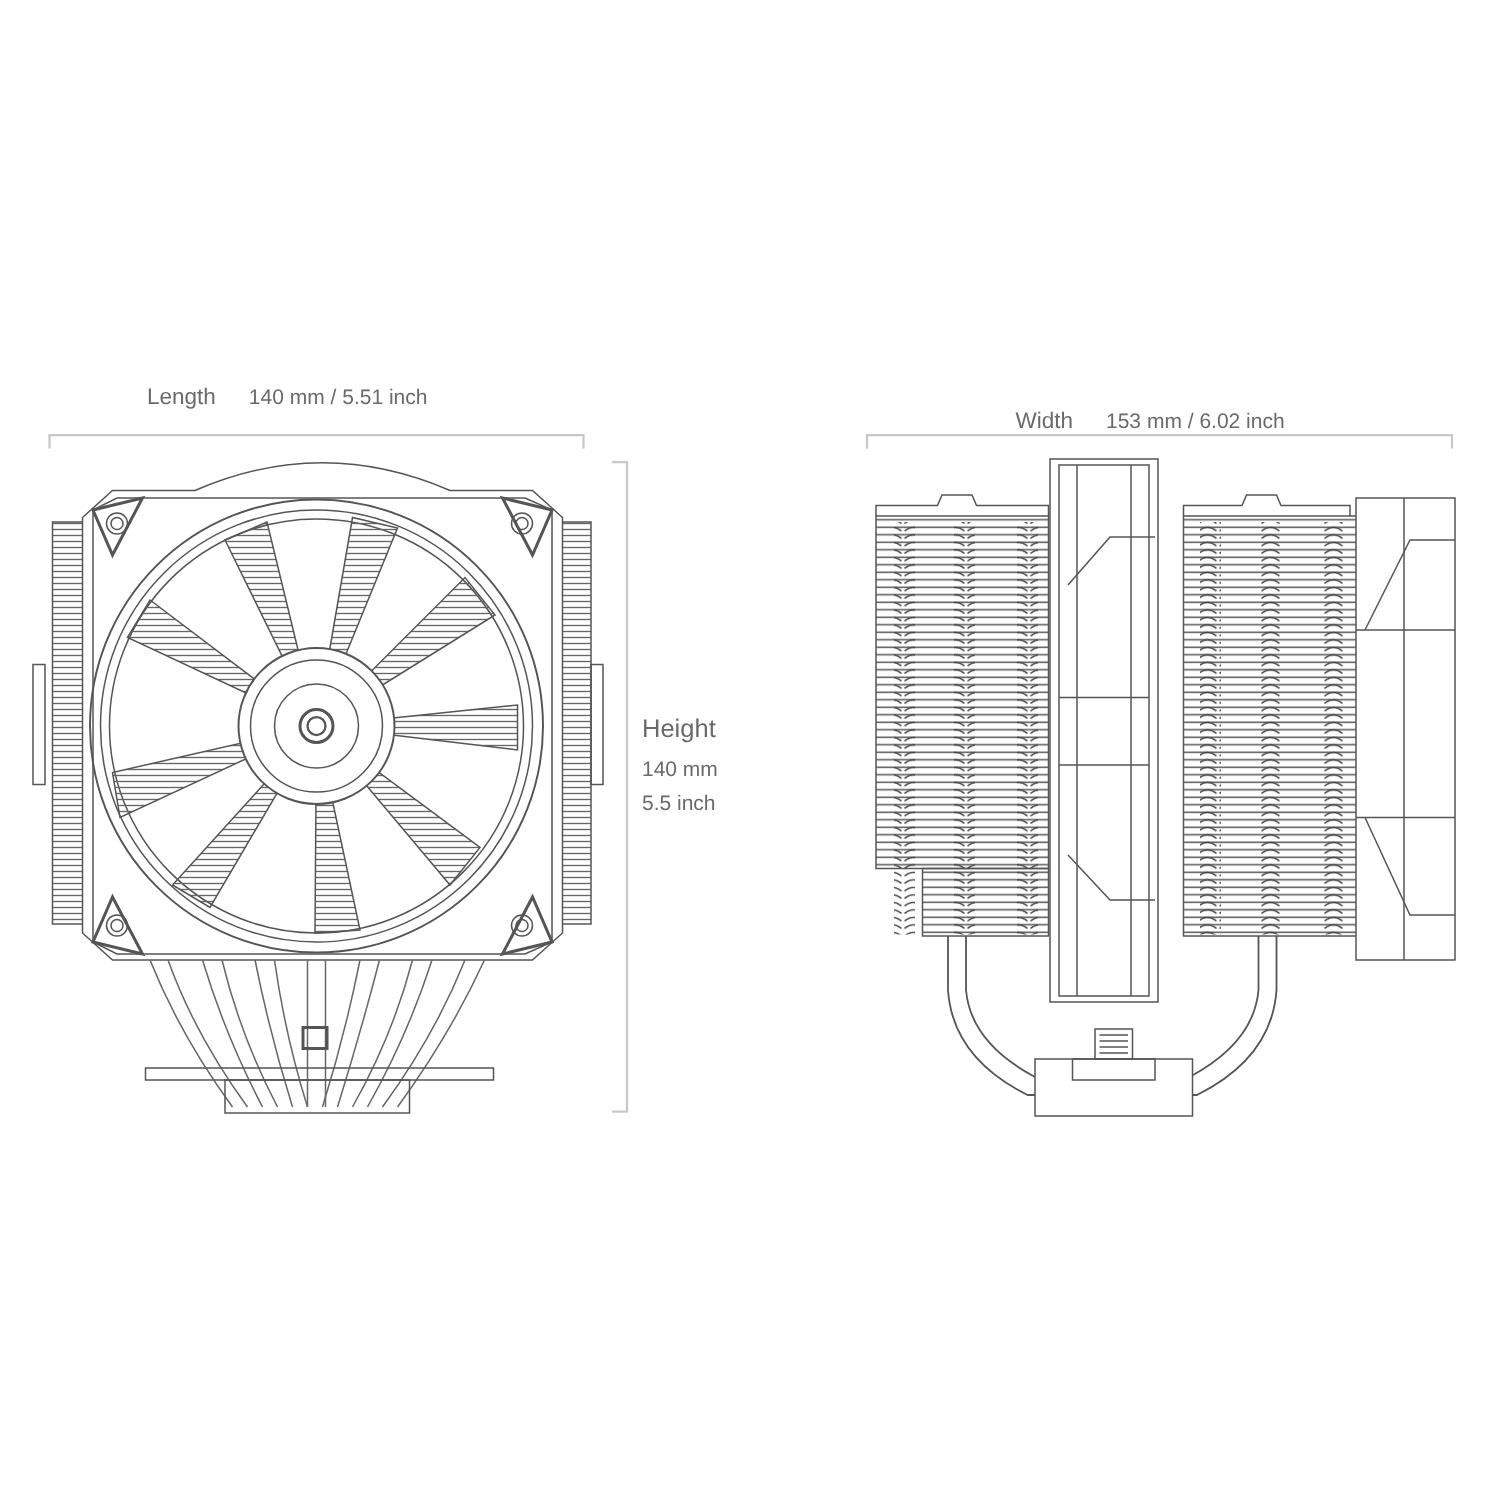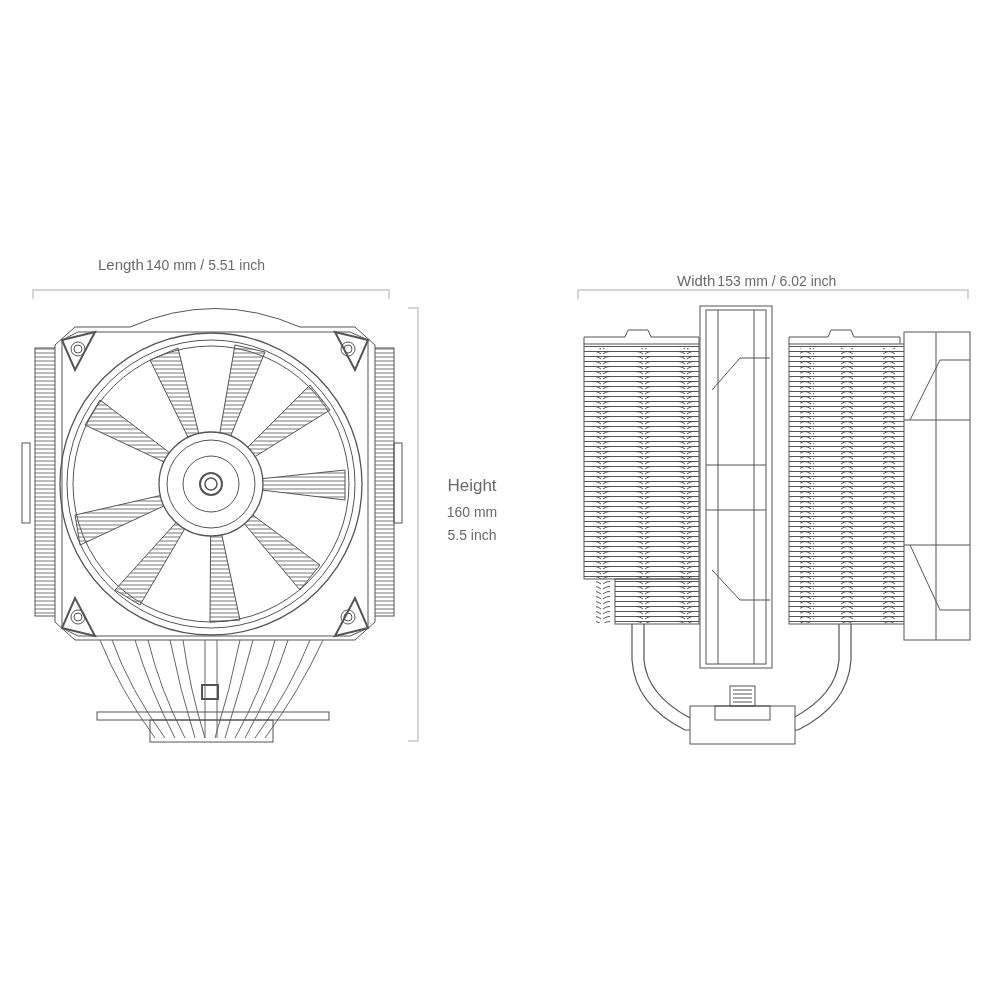--- a/index.html
+++ b/index.html
@@ -1,38 +1,38 @@
 <!DOCTYPE html>
 <html><head>
 <meta charset="utf-8">
 <style>
   html, body { margin:0; padding:0; background:#ffffff; }
   body { width:1000px; height:1000px; position:relative; overflow:hidden; font-family:"Liberation Sans", sans-serif; }
   .lbl { position:absolute; color:#6a6a6a; white-space:nowrap; }
   .lbl .big { font-size:15px; }
-  .lbl .small { font-size:14px; margin-left:2px; }
+  .lbl .small { font-size:14px; margin-left:22px; }
   #length-label { left:98px; top:256px; }
   #width-label { left:677px; top:272px; }
-  #height-label { left:428px; top:476px; width:88px; text-align:center; }
+  #height-label { left:428px; top:476px; width:88px; text-align:left; }
   #height-label .big { display:block; font-size:17px; margin-bottom:8px; }
   #height-label .line { display:block; font-size:14px; margin:0 0 7px 0; }
   svg { position:absolute; left:0; top:0; }
 </style>
 </head>
 <body>
 
 <div id="length-label" class="lbl">
   <span class="big">Length</span><span class="small">140 mm / 5.51 inch</span>
 </div>
 <div id="width-label" class="lbl">
   <span class="big">Width</span><span class="small">153 mm / 6.02 inch</span>
 </div>
 <div id="height-label" class="lbl">
   <span class="big">Height</span>
-  <span class="line">160 mm</span>
+  <span class="line">140 mm</span>
   <span class="line">5.5 inch</span>
 </div>
 
 <svg width="1000" height="1000" viewBox="0 0 1000 1000" xmlns="http://www.w3.org/2000/svg">
   <defs>
     <pattern id="fins-h" width="6" height="4" patternUnits="userSpaceOnUse">
       <line x1="0" y1="1" x2="6" y2="1" stroke="#666" stroke-width="0.9"></line>
     </pattern>
     <pattern id="fins-side" width="12" height="5" patternUnits="userSpaceOnUse">
       <line x1="0" y1="1.5" x2="12" y2="1.5" stroke="#555" stroke-width="1"></line>

